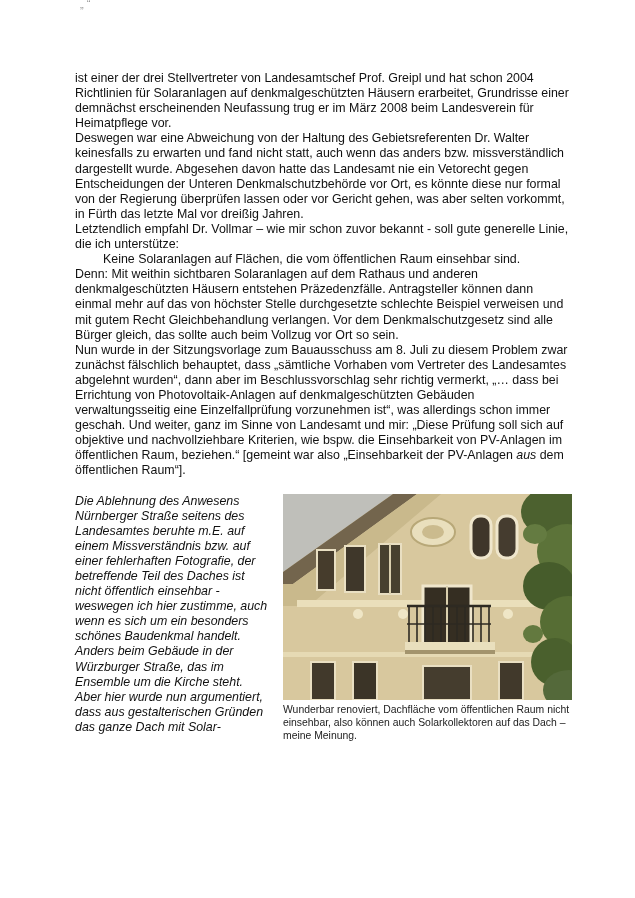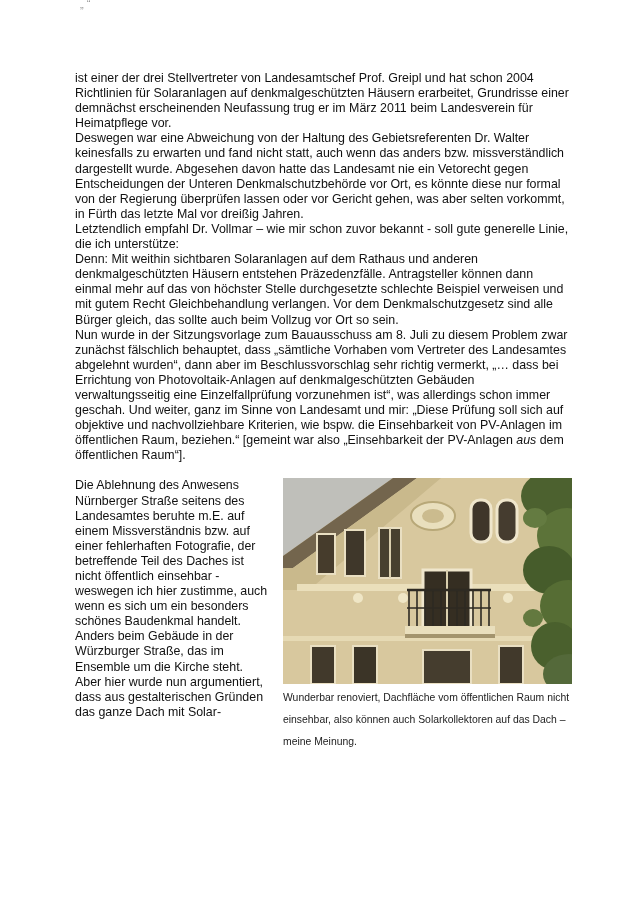--- a/index.html
+++ b/index.html
@@ -28,44 +28,45 @@
     width: 497px;
   }
   .content p { margin: 0; }
   .gap { margin-top: 15px; }
   .indent { padding-left: 28px; }
   .two-col {
     display: flex;
     gap: 12px;
     align-items: flex-start;
   }
-  .left-col { width: 196px; flex: none; }
+  .left-col { width: 196px; flex: none; font-style: italic; }
   .photo-figure { margin: 0; width: 289px; flex: none; }
   .photo-figure svg { display: block; }
   .photo-caption {
     font-size: 10.4px;
-    line-height: 22px;
+    line-height: 13px;
     margin-top: 3px;
     color: #1c1c1c;
   }
   em { font-style: italic; }
 </style>
 </head>
 <body>
 
 <div class="page">
 
   <span class="top-marks">„ “</span>
 
   <div class="content">
 
-    <p>ist einer der drei Stellvertreter von Landesamtschef Prof. Greipl und hat schon 2004 Richtlinien für Solaranlagen auf denkmalgeschützten Häusern erarbeitet, Grundrisse einer demnächst erscheinenden Neufassung trug er im März 2011 beim Landesverein für Heimatpflege vor.</p>
+    <p>ist einer der drei Stellvertreter von Landesamtschef Prof. Greipl und hat schon 2004 Richtlinien für Solaranlagen auf denkmalgeschützten Häusern erarbeitet, Grundrisse einer demnächst erscheinenden Neufassung trug er im März 2008 beim Landesverein für Heimatpflege vor.</p>
     <p>Deswegen war eine Abweichung von der Haltung des Gebietsreferenten Dr. Walter keinesfalls zu erwarten und fand nicht statt, auch wenn das anders bzw. missverständlich dargestellt wurde. Abgesehen davon hatte das Landesamt nie ein Vetorecht gegen Entscheidungen der Unteren Denkmalschutzbehörde vor Ort, es könnte diese nur formal von der Regierung  überprüfen lassen oder vor Gericht gehen, was aber selten vorkommt, in Fürth das letzte Mal vor dreißig Jahren.</p>
     <p>Letztendlich empfahl Dr. Vollmar – wie mir schon zuvor bekannt - soll gute generelle Linie, die ich unterstütze:</p>
 
+    <p class="gap indent">Keine Solaranlagen auf Flächen, die vom öffentlichen Raum einsehbar sind.</p>
 
     <p class="gap">Denn: Mit weithin sichtbaren Solaranlagen auf dem Rathaus und anderen denkmalgeschützten Häusern entstehen Präzedenzfälle. Antragsteller können dann einmal mehr auf das von höchster Stelle durchgesetzte schlechte Beispiel verweisen und mit gutem Recht Gleichbehandlung  verlangen. Vor dem Denkmalschutzgesetz sind alle Bürger gleich, das sollte auch beim Vollzug vor Ort so sein.</p>
 
 
     <p class="gap"><span>Nun wurde in der Sitzungsvorlage zum Bauausschuss am 8. Juli zu diesem Problem zwar zunächst fälschlich behauptet, dass „sämtliche Vorhaben vom Vertreter des Landesamtes abgelehnt wurden“, dann aber im Beschlussvorschlag sehr richtig vermerkt, „… dass bei Errichtung von Photovoltaik-Anlagen auf denkmalgeschützten Gebäuden verwaltungsseitig eine Einzelfallprüfung vorzunehmen ist“, was allerdings schon immer geschah. Und weiter, ganz im Sinne von Landesamt und mir: „Diese Prüfung soll sich auf objektive und nachvollziehbare Kriterien, wie bspw. die Einsehbarkeit von PV-Anlagen im öffentlichen Raum, beziehen.“ [gemeint war also „Einsehbarkeit der PV-Anlagen </span><em>aus</em><span> dem öffentlichen Raum“].</span></p>
 
 
     <div class="two-col gap">
       <p class="left-col">Die Ablehnung des Anwesens Nürnberger Straße seitens des Landesamtes beruhte m.E. auf einem Missverständnis bzw. auf einer fehlerhaften Fotografie, der betreffende Teil des Daches ist nicht öffentlich einsehbar - weswegen ich hier zustimme, auch wenn es sich um ein besonders schönes Baudenkmal handelt. Anders beim Gebäude in der Würzburger Straße, das im Ensemble um die Kirche steht. Aber hier wurde nun argumentiert, dass aus gestalterischen Gründen das ganze Dach mit Solar-</p>
 

